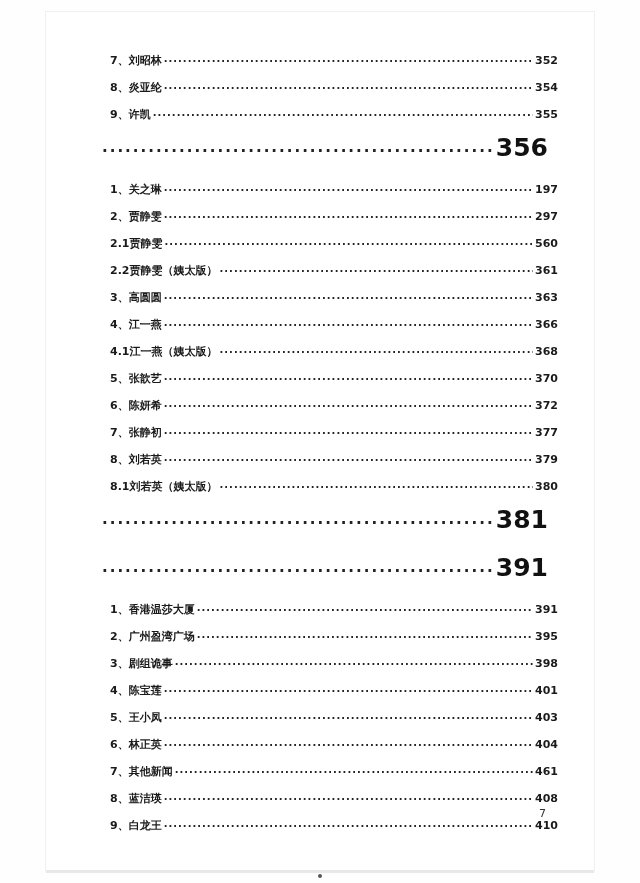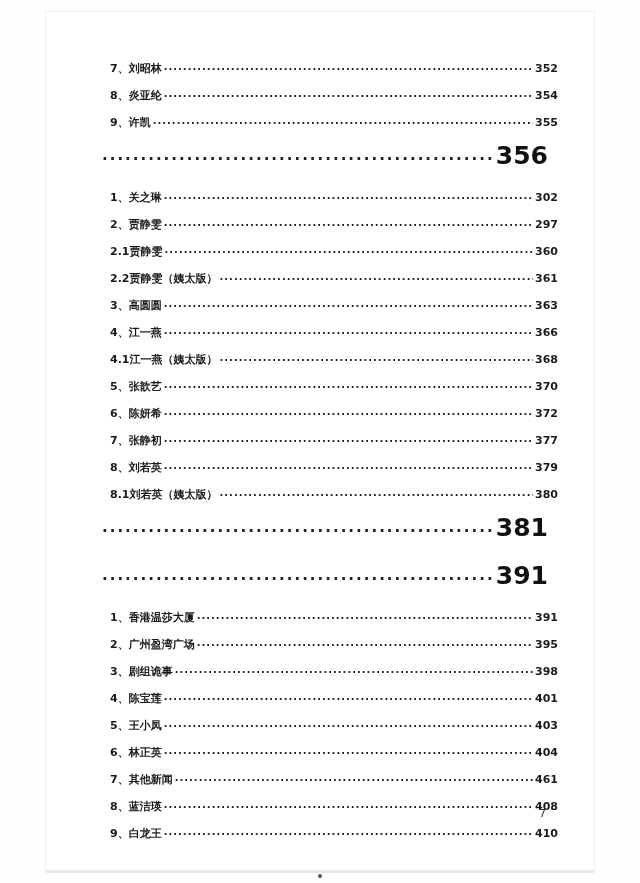--- a/index.html
+++ b/index.html
@@ -28,21 +28,21 @@
     left: 46px;
     top: 12px;
     width: 548px;
     height: 858px;
     background: #ffffff;
     box-shadow: 0 0 0 1px #f0f0f0;
   }
   .content {
     position: absolute;
     left: 52px;
-    top: 50px;
+    top: 42px;
     width: 448px;
   }
   
   .entry {
     display: flex;
     align-items: baseline;
     width: 100%;
   }
   .entry .title {
     white-space: nowrap;
@@ -148,31 +148,31 @@
           <span class="dots">........................................................................................................................</span>
           <span class="page-no">355</span>
         </div>
         <div class="entry major">
           <span class="dots">........................................................................................................................</span>
           <span class="page-no">356</span>
         </div>
         <div class="entry sub">
           <span class="title">1、关之琳</span>
           <span class="dots">........................................................................................................................</span>
-          <span class="page-no">302</span>
+          <span class="page-no">197</span>
         </div>
         <div class="entry sub">
           <span class="title">2、贾静雯</span>
           <span class="dots">........................................................................................................................</span>
           <span class="page-no">297</span>
         </div>
         <div class="entry sub">
           <span class="title">2.1贾静雯</span>
           <span class="dots">........................................................................................................................</span>
-          <span class="page-no">360</span>
+          <span class="page-no">560</span>
         </div>
         <div class="entry sub">
           <span class="title">2.2贾静雯（姨太版）</span>
           <span class="dots">........................................................................................................................</span>
           <span class="page-no">361</span>
         </div>
         <div class="entry sub">
           <span class="title">3、高圆圆</span>
           <span class="dots">........................................................................................................................</span>
           <span class="page-no">363</span>

